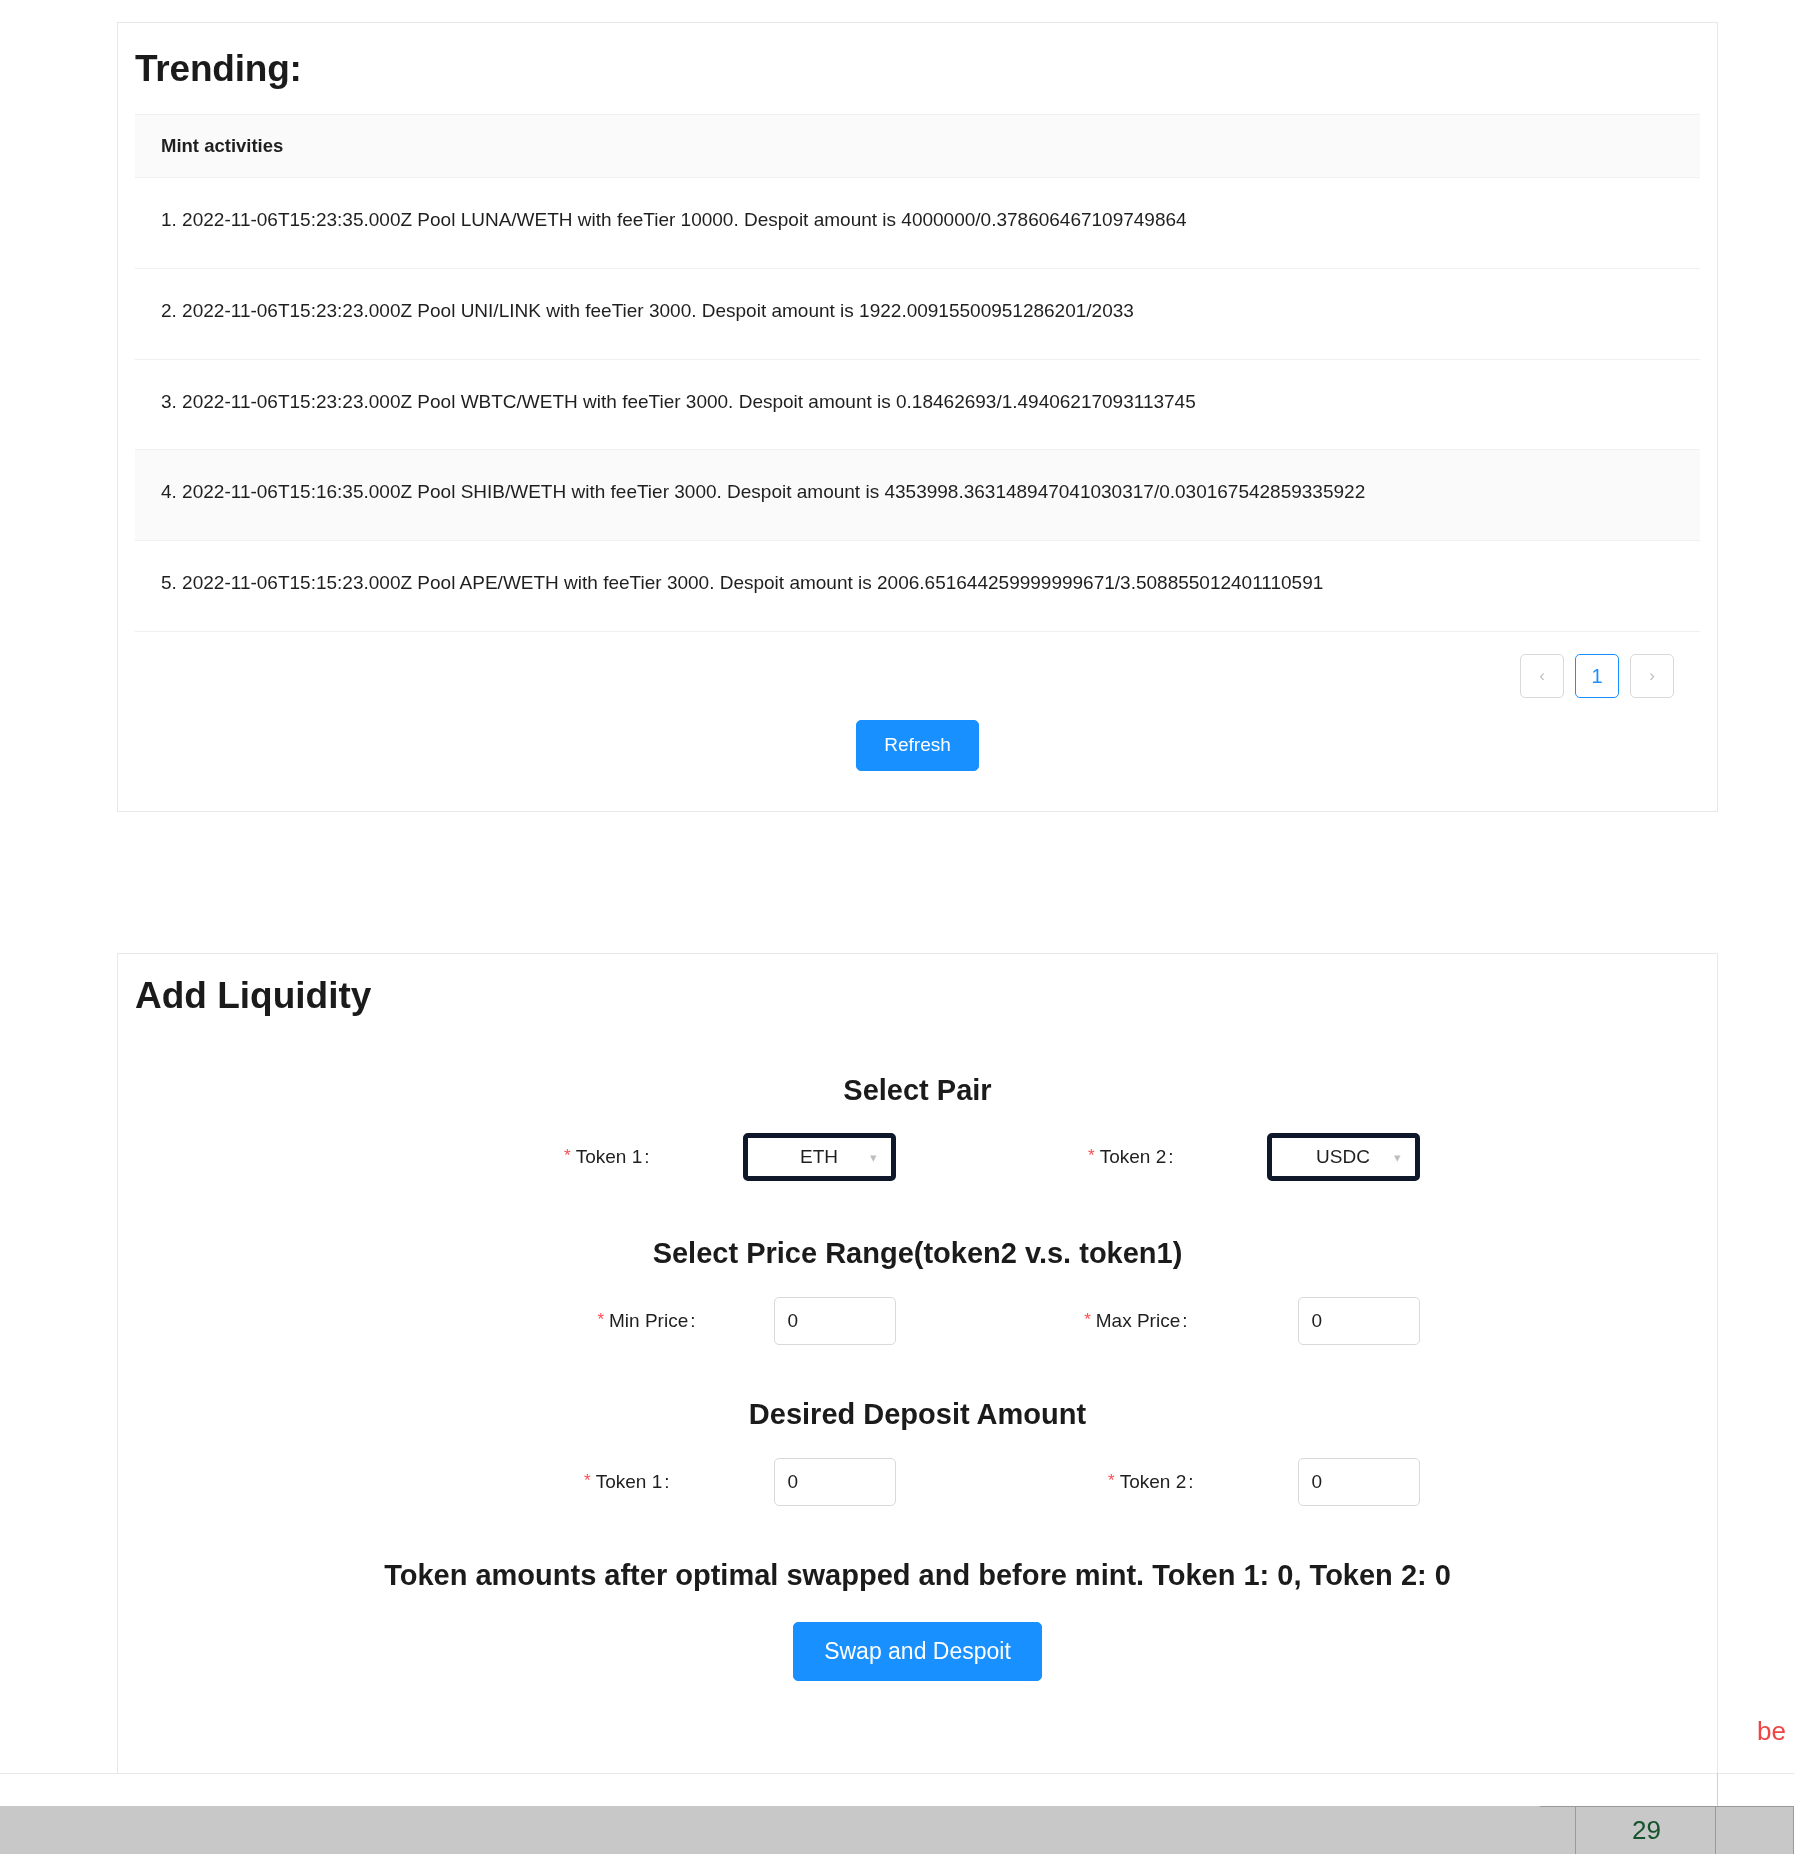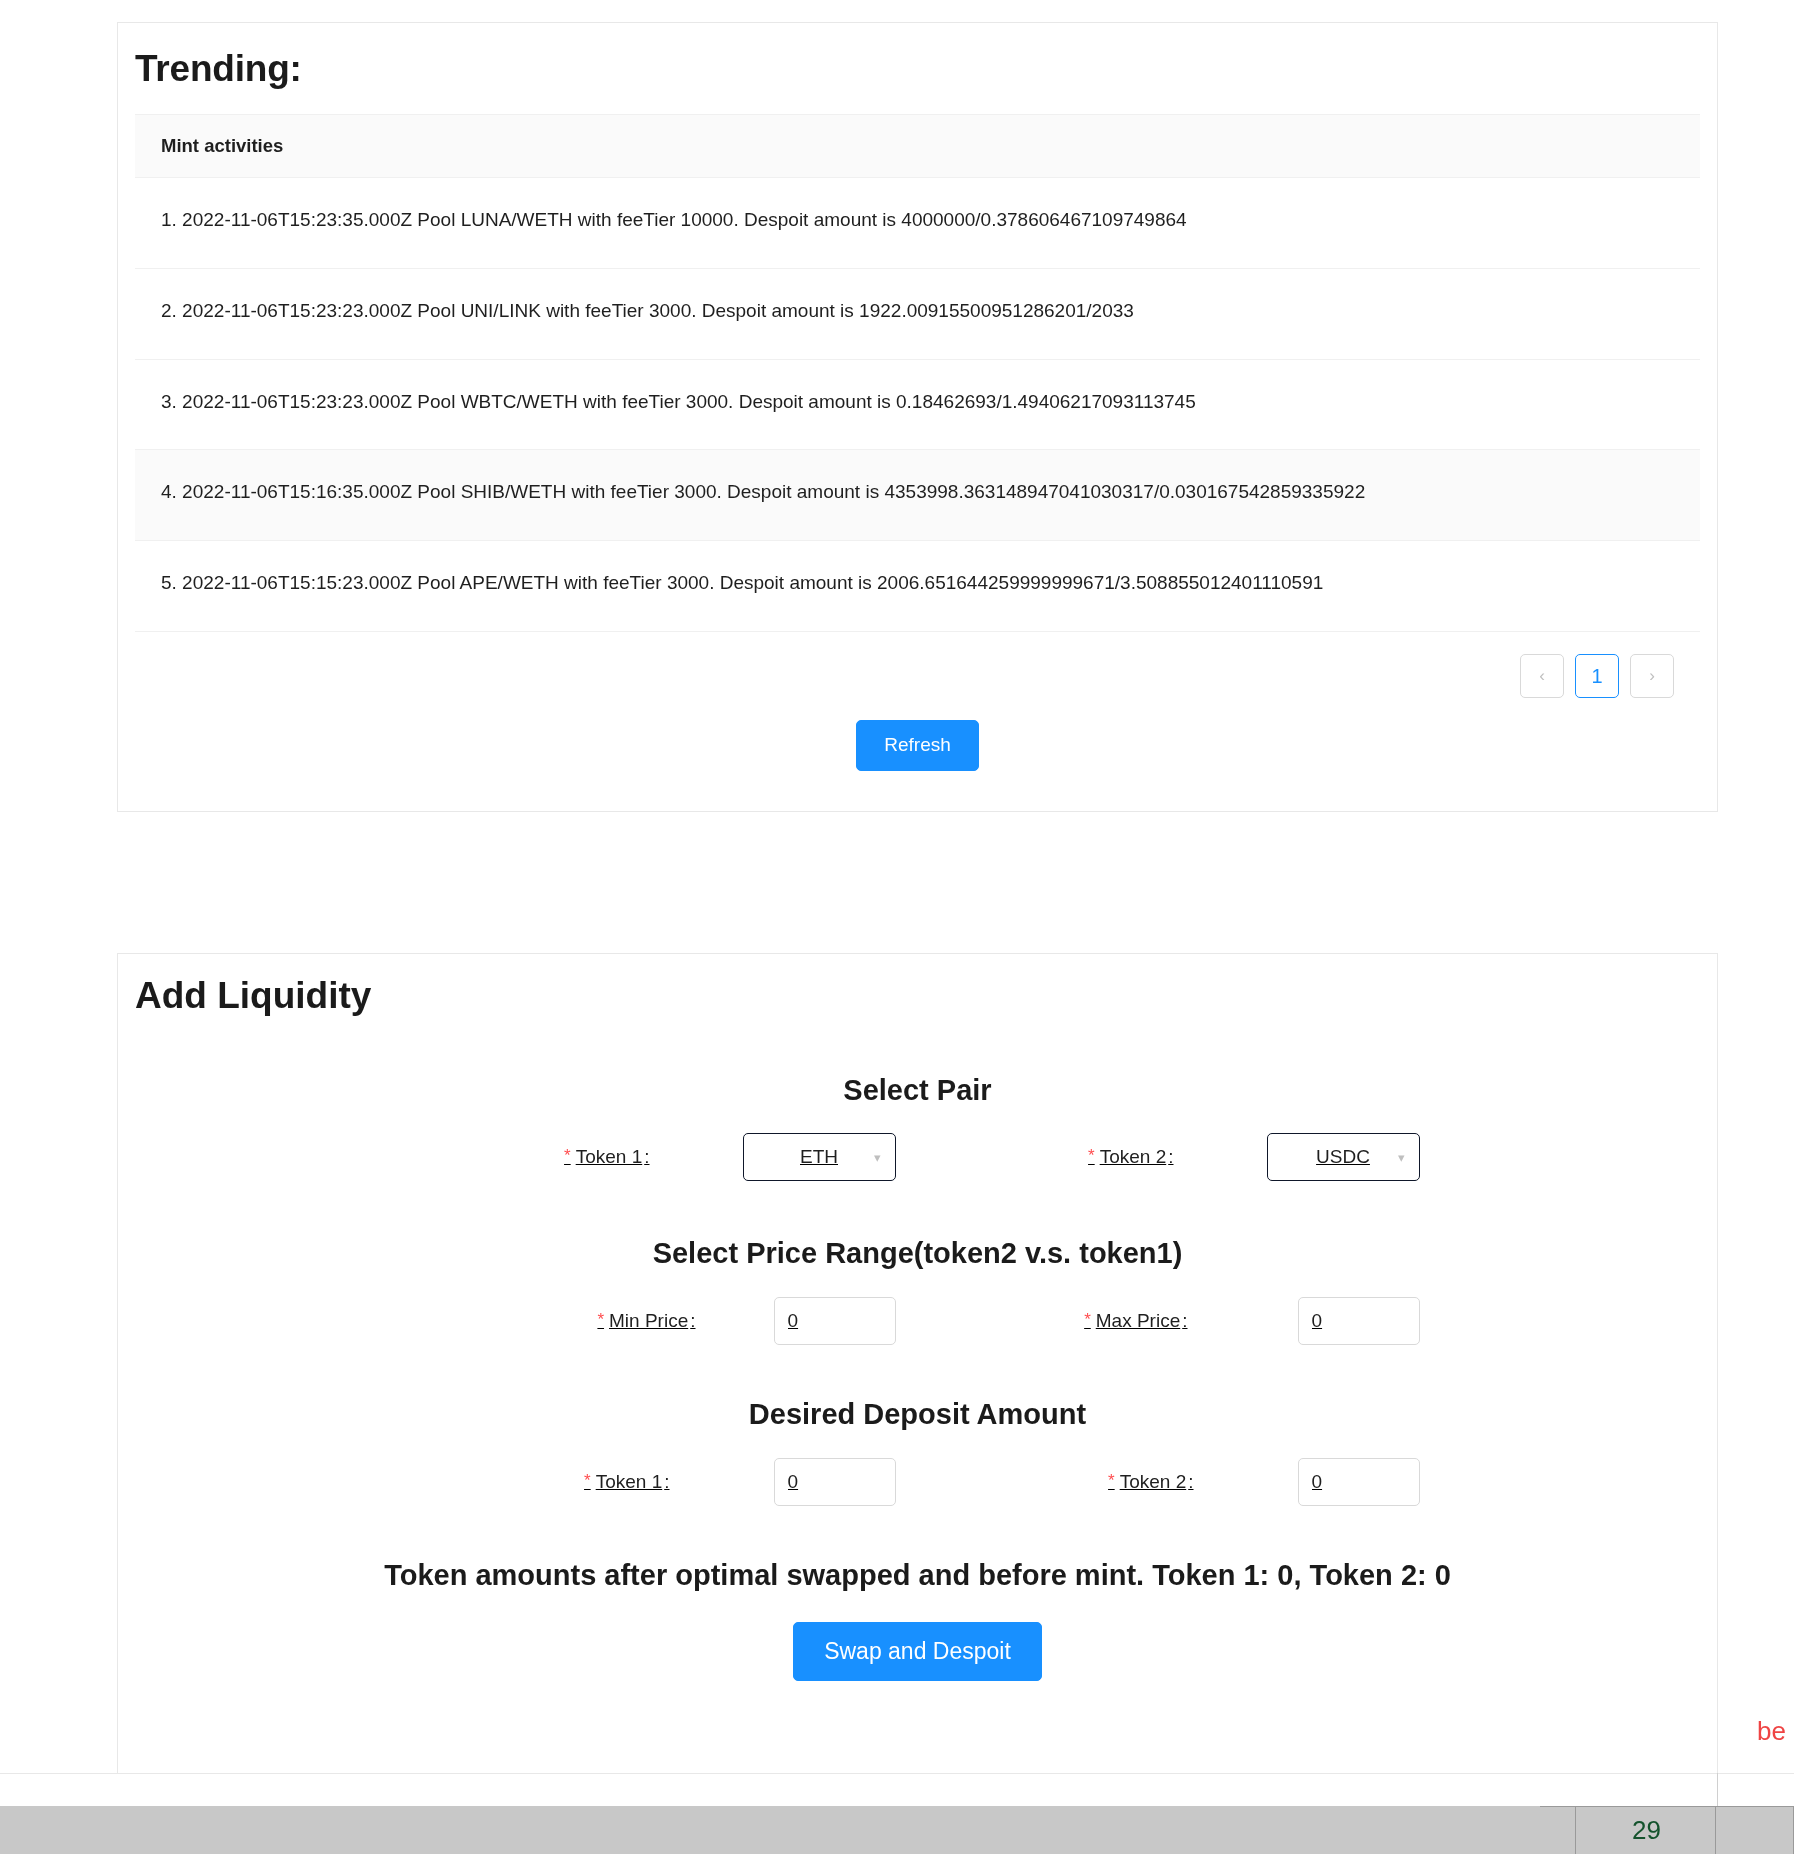--- a/index.html
+++ b/index.html
@@ -143,21 +143,20 @@
   }
   .sp-1 { margin-top: 56px; }
   .sp-2 { margin-top: 55px; }
   .sp-3 { margin-top: 52px; }
 
   .field-row {
     display: flex;
     align-items: flex-end;
     justify-content: center;
     margin-top: 26px;
-    text-decoration: underline;
   }
   .field-group {
     display: flex;
     align-items: center;
   }
   .field-label {
     font-size: 19px;
     color: #1f1f1f;
     white-space: nowrap;
   }
@@ -168,21 +167,21 @@
     position: relative;
     top: -2px;
     font-family: "Liberation Sans", sans-serif;
   }
   .colon { margin-left: 2px; }
 
   .select-box {
     width: 153px;
     height: 48px;
     box-sizing: border-box;
-    border: 1px solid #0f172a;
+    border: 5px solid #0f172a;
     border-radius: 5px;
     background: #ffffff;
     display: flex;
     align-items: center;
     justify-content: center;
     position: relative;
     font-size: 19px;
     color: #1f1f1f;
     cursor: pointer;
   }

